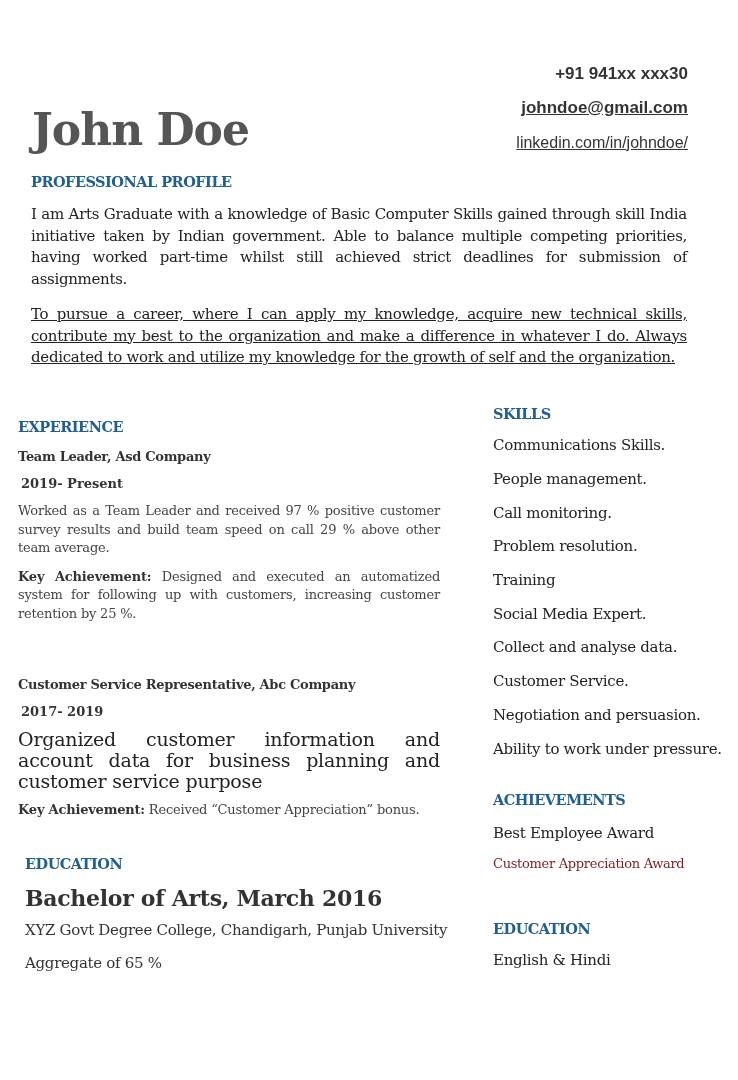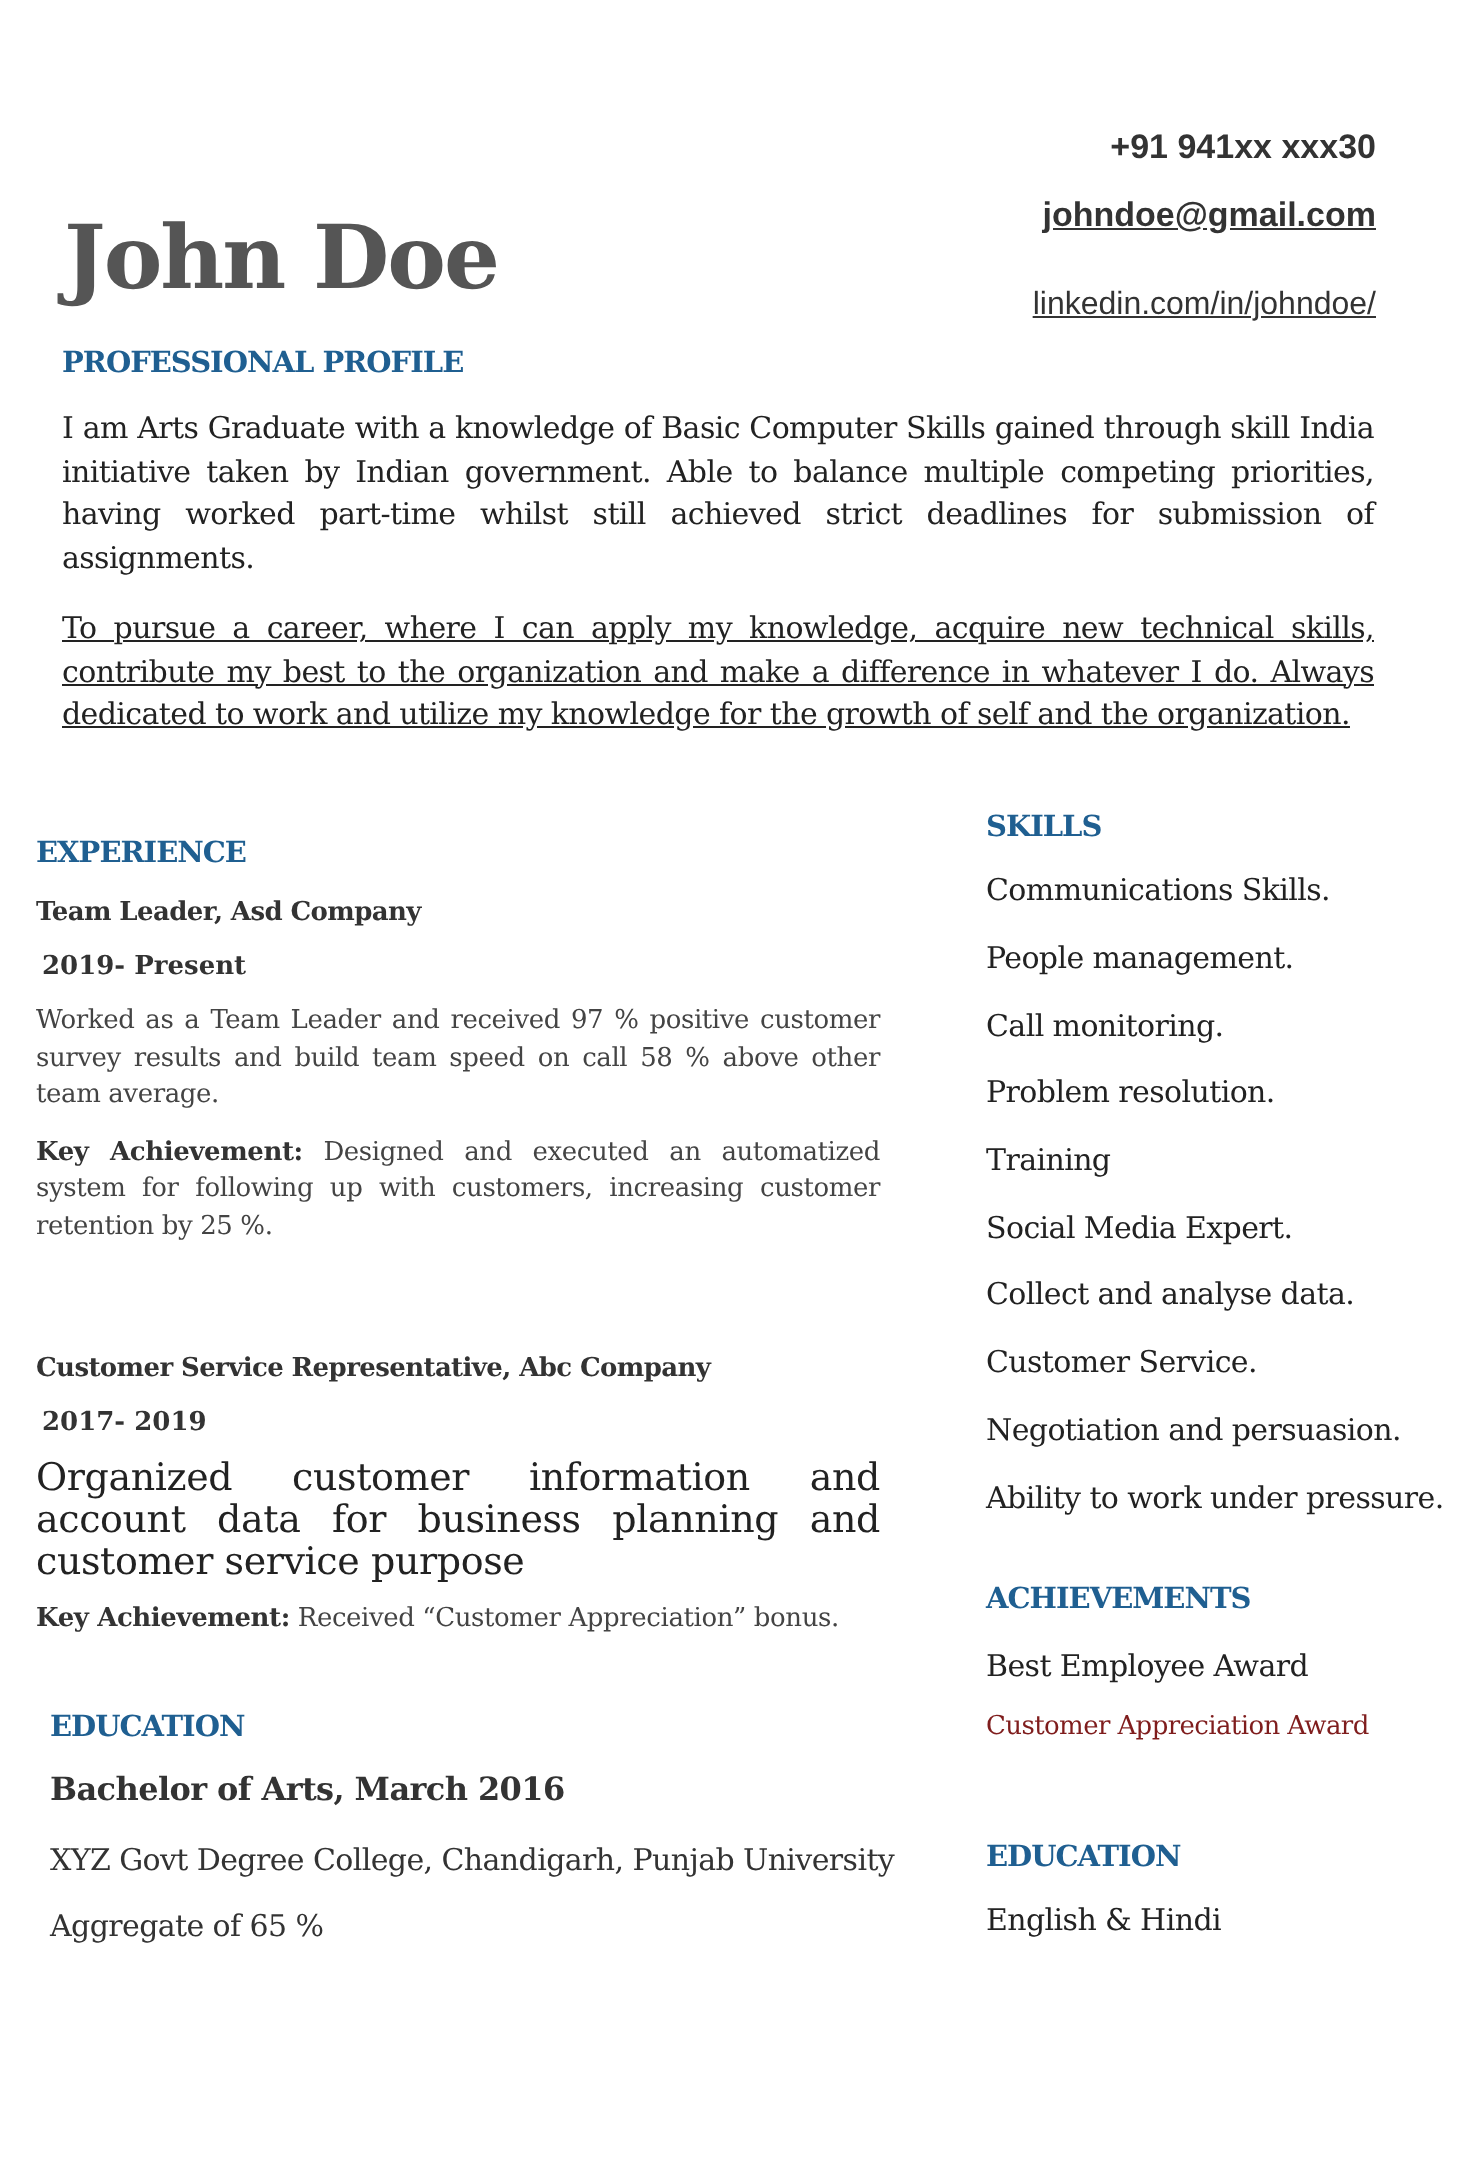--- a/index.html
+++ b/index.html
@@ -2,21 +2,21 @@
 <html><head>
   <meta charset="utf-8">
   <style>
     html, body { margin:0; padding:0; background:#ffffff; }
     body { width:738px; height:1080px; position:relative; overflow:hidden;
            font-family:"DejaVu Serif", serif; color:#222; }
     .abs { position:absolute; }
     .contact { right:50px; text-align:right; font-family:"Liberation Sans", sans-serif; font-weight:bold; color:#333; }
     .phone { top:64px; font-size:17px; }
     .email { top:98px; font-size:17px; text-decoration:underline; color:#333; }
-    .linkedin { top:134px; font-size:16px; font-weight:normal; text-decoration:underline; color:#333;margin-top:10px; }
+    .linkedin { top:134px; font-size:16px; font-weight:normal; text-decoration:underline; color:#333; }
     .name { left:32px; top:104px; font-family:"DejaVu Serif", serif; font-size:44px; color:#555; font-weight:bold; letter-spacing:-1px; }
     .heading { font-family:"DejaVu Serif", serif; font-weight:bold; color:#1f5f91; font-size:14.5px; letter-spacing:-0.5px; }
     .profile-p { left:31px; width:656px; font-size:15px; line-height:21.5px; text-align:justify; color:#222; margin:0; letter-spacing:-0.3px; }
     .small { font-size:13px; line-height:18.5px; color:#444; text-align:justify; margin:0; letter-spacing:-0.2px;}
     .jobtitle { font-size:13px; font-weight:bold; color:#333; letter-spacing:-0.3px;}
     .date { font-size:13px; font-weight:bold; color:#333; }
     .skill { left:493px; font-size:15px; color:#222; letter-spacing:-0.3px; }
     b.k { color:#333; }
   </style>
 </head>
@@ -28,33 +28,33 @@
 <div class="abs name">John Doe</div>
 
 <div class="abs heading" style="left:31px; top:173px;">PROFESSIONAL PROFILE</div>
 <p class="abs profile-p" style="top:204px;">I am Arts Graduate with a knowledge of Basic Computer Skills gained through skill India initiative taken by Indian government. Able to balance multiple competing priorities, having worked part-time whilst still achieved strict deadlines for submission of assignments.</p>
 <p class="abs profile-p" style="top:304px;text-decoration:underline;">To pursue a career, where I can apply my knowledge, acquire new technical skills, contribute my best to the organization and make a difference in whatever I do. Always dedicated to work and utilize my knowledge for the growth of self and the organization.</p>
 
 <div class="abs heading" style="left:18px; top:418px;">EXPERIENCE</div>
 <div class="abs" style="left:18px; top:449px; width:422px;">
   <div class="jobtitle">Team Leader, Asd Company</div>
   <div class="date" style="margin-top:12px; padding-left:3px;">2019- Present</div>
-  <p class="small" style="margin-top:11px;">Worked as a Team Leader and received 97 % positive customer survey results and build team speed on call 58 % above other team average.</p>
+  <p class="small" style="margin-top:11px;">Worked as a Team Leader and received 97 % positive customer survey results and build team speed on call 29 % above other team average.</p>
   <p class="small" style="margin-top:10px;"><b class="k">Key Achievement:</b><span> Designed and executed an automatized system for following up with customers, increasing customer retention by 25 %.</span></p>
 </div>
 
 <div class="abs" style="left:18px; top:677px; width:422px;">
   <div class="jobtitle">Customer Service Representative, Abc Company</div>
   <div class="date" style="margin-top:12px; padding-left:3px;">2017- 2019</div>
   <p class="small" style="margin-top:10px; font-size:19px; line-height:21px; color:#222;">Organized customer information and account data for business planning and customer service purpose</p>
   <p class="small" style="margin-top:9px;"><b class="k">Key Achievement:</b><span> Received “Customer Appreciation” bonus.</span></p>
 </div>
 
 <div class="abs heading" style="left:25px; top:855px;">EDUCATION</div>
-<div class="abs" style="left:25px; top:885px; font-size:16px; font-weight:bold; color:#333; letter-spacing:-0.3px;">Bachelor of Arts, March 2016</div>
+<div class="abs" style="left:25px; top:885px; font-size:22px; font-weight:bold; color:#333; letter-spacing:-0.3px;">Bachelor of Arts, March 2016</div>
 <div class="abs" style="left:25px; top:921px; font-size:15px; color:#333; letter-spacing:-0.3px;">XYZ Govt Degree College, Chandigarh, Punjab University</div>
 <div class="abs" style="left:25px; top:954px; font-size:15px; color:#333; letter-spacing:-0.3px;">Aggregate of 65 %</div>
 
 <div class="abs heading" style="left:493px; top:405px;">SKILLS</div>
 <div class="abs skill" style="top:436px;">Communications Skills.</div>
 <div class="abs skill" style="top:470px;">People management.</div>
 <div class="abs skill" style="top:504px;">Call monitoring.</div>
 <div class="abs skill" style="top:537px;">Problem resolution.</div>
 <div class="abs skill" style="top:571px;">Training</div>
 <div class="abs skill" style="top:605px;">Social Media Expert.</div>

